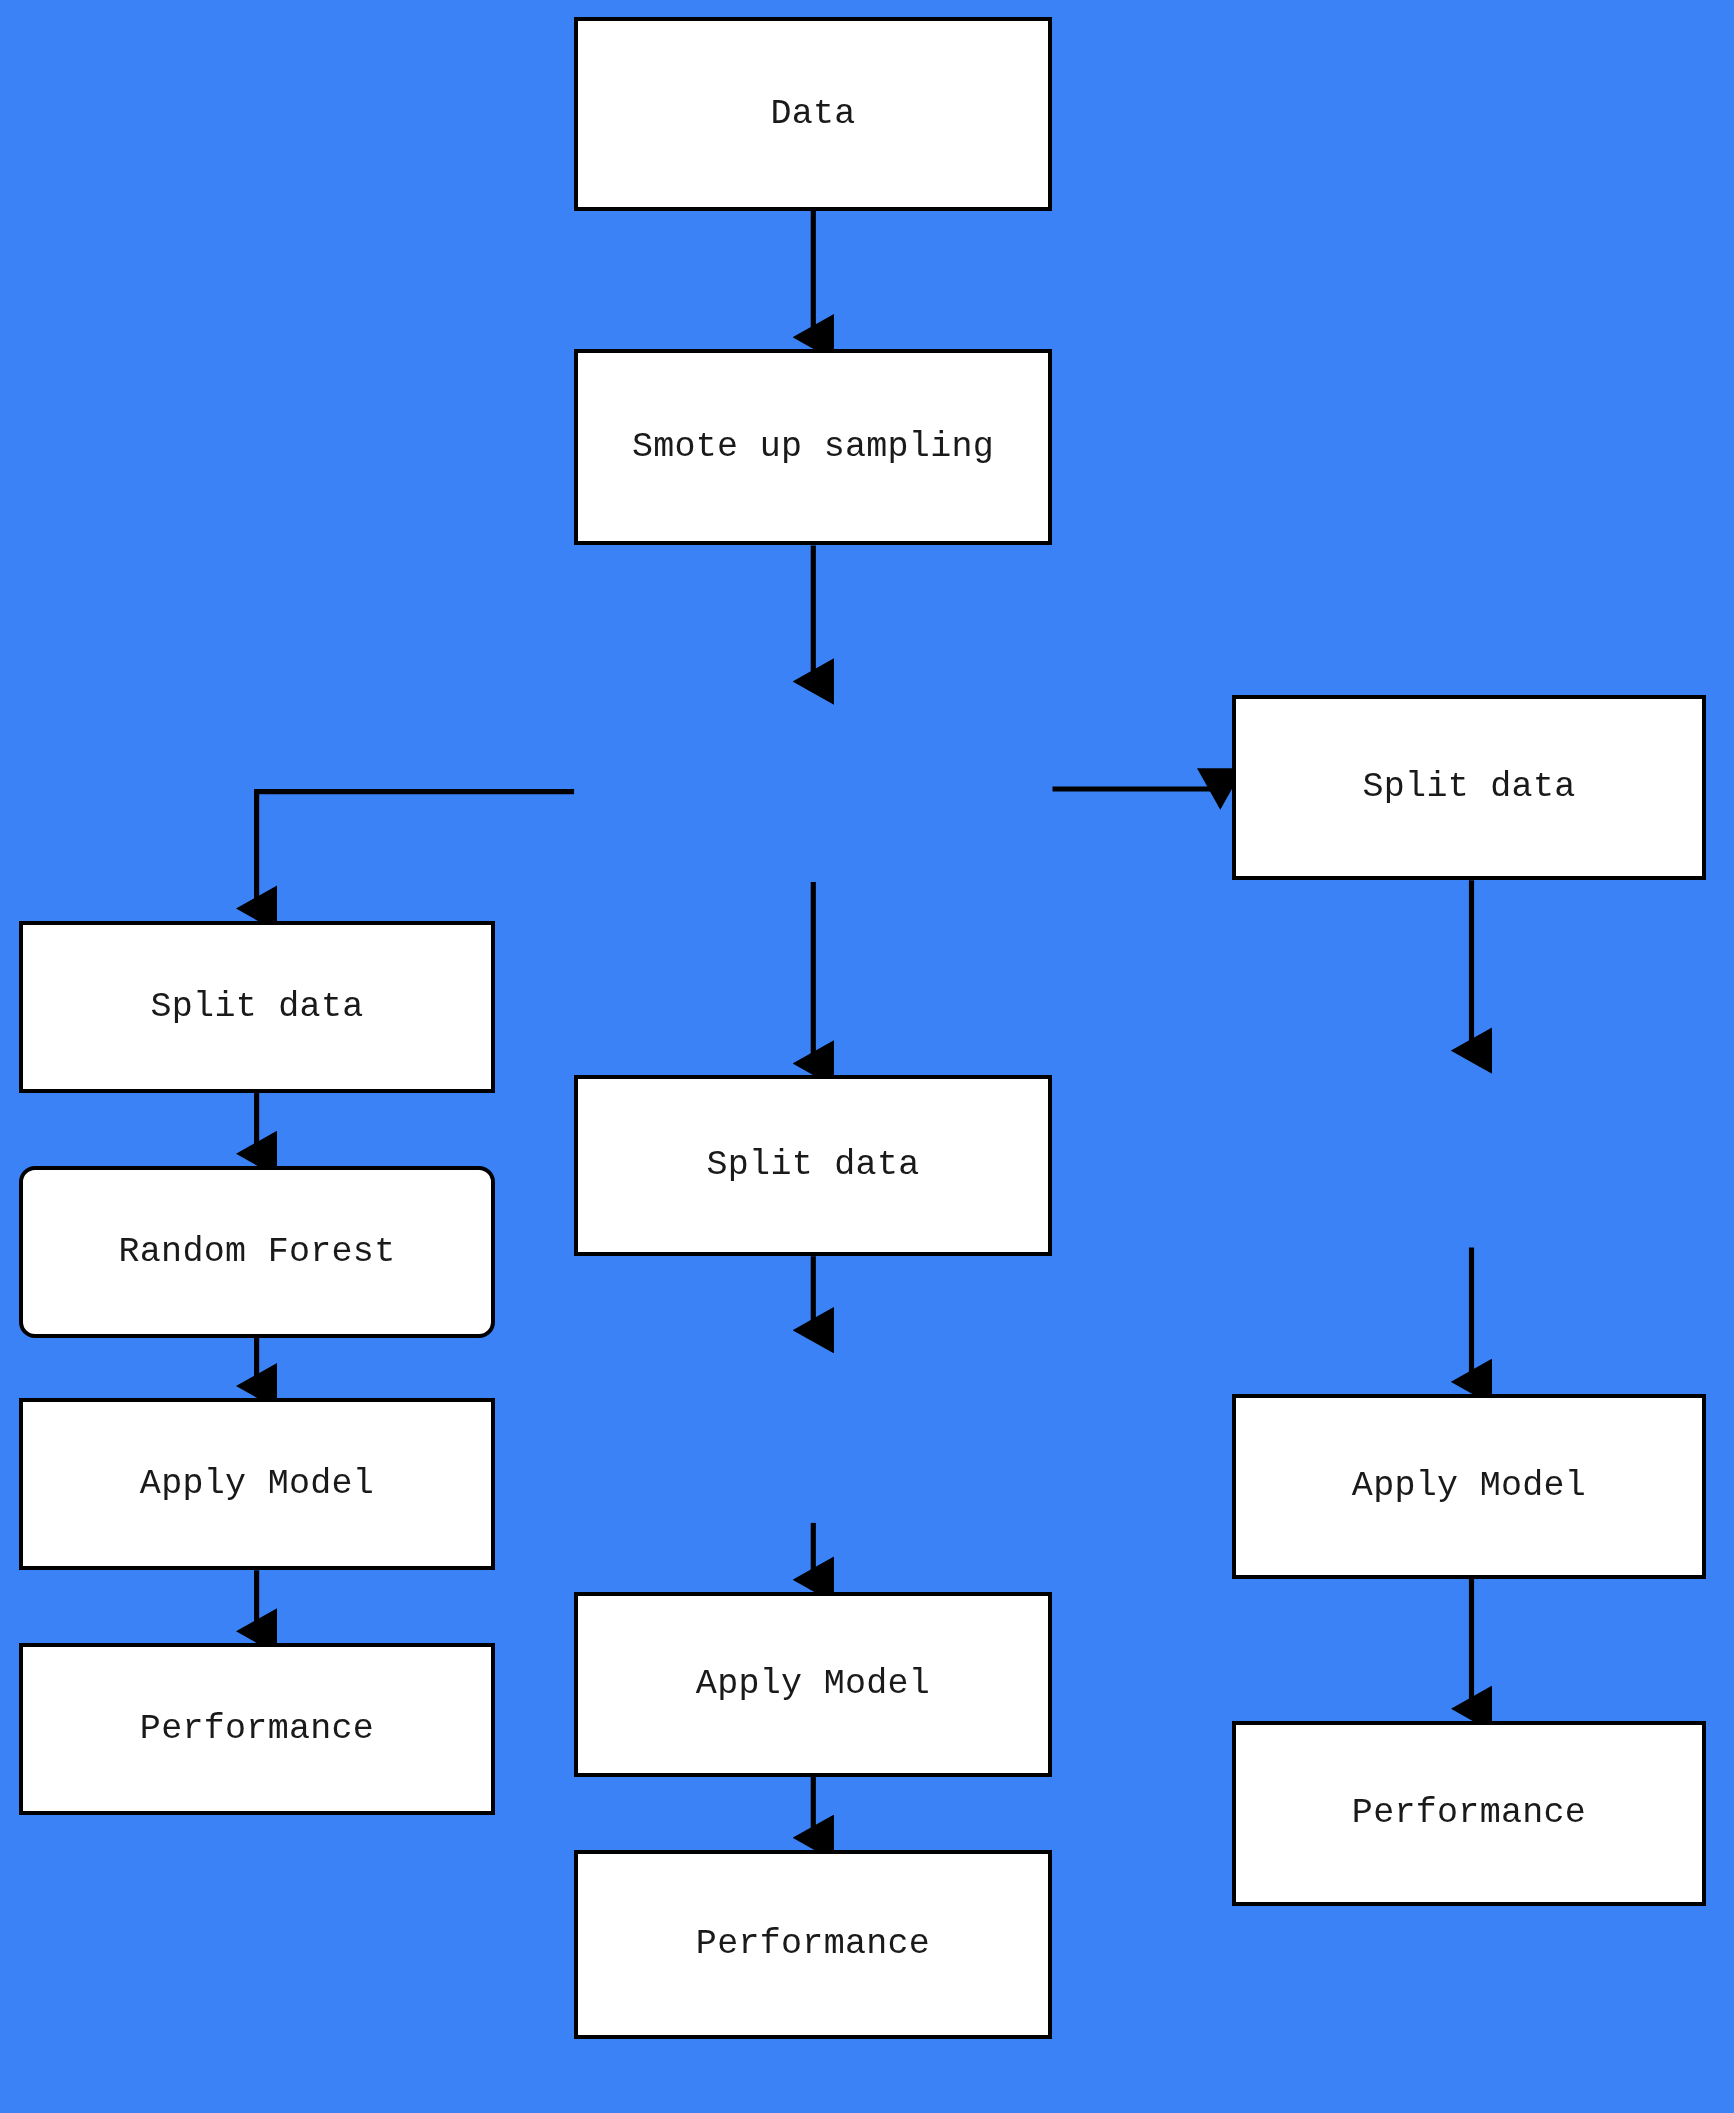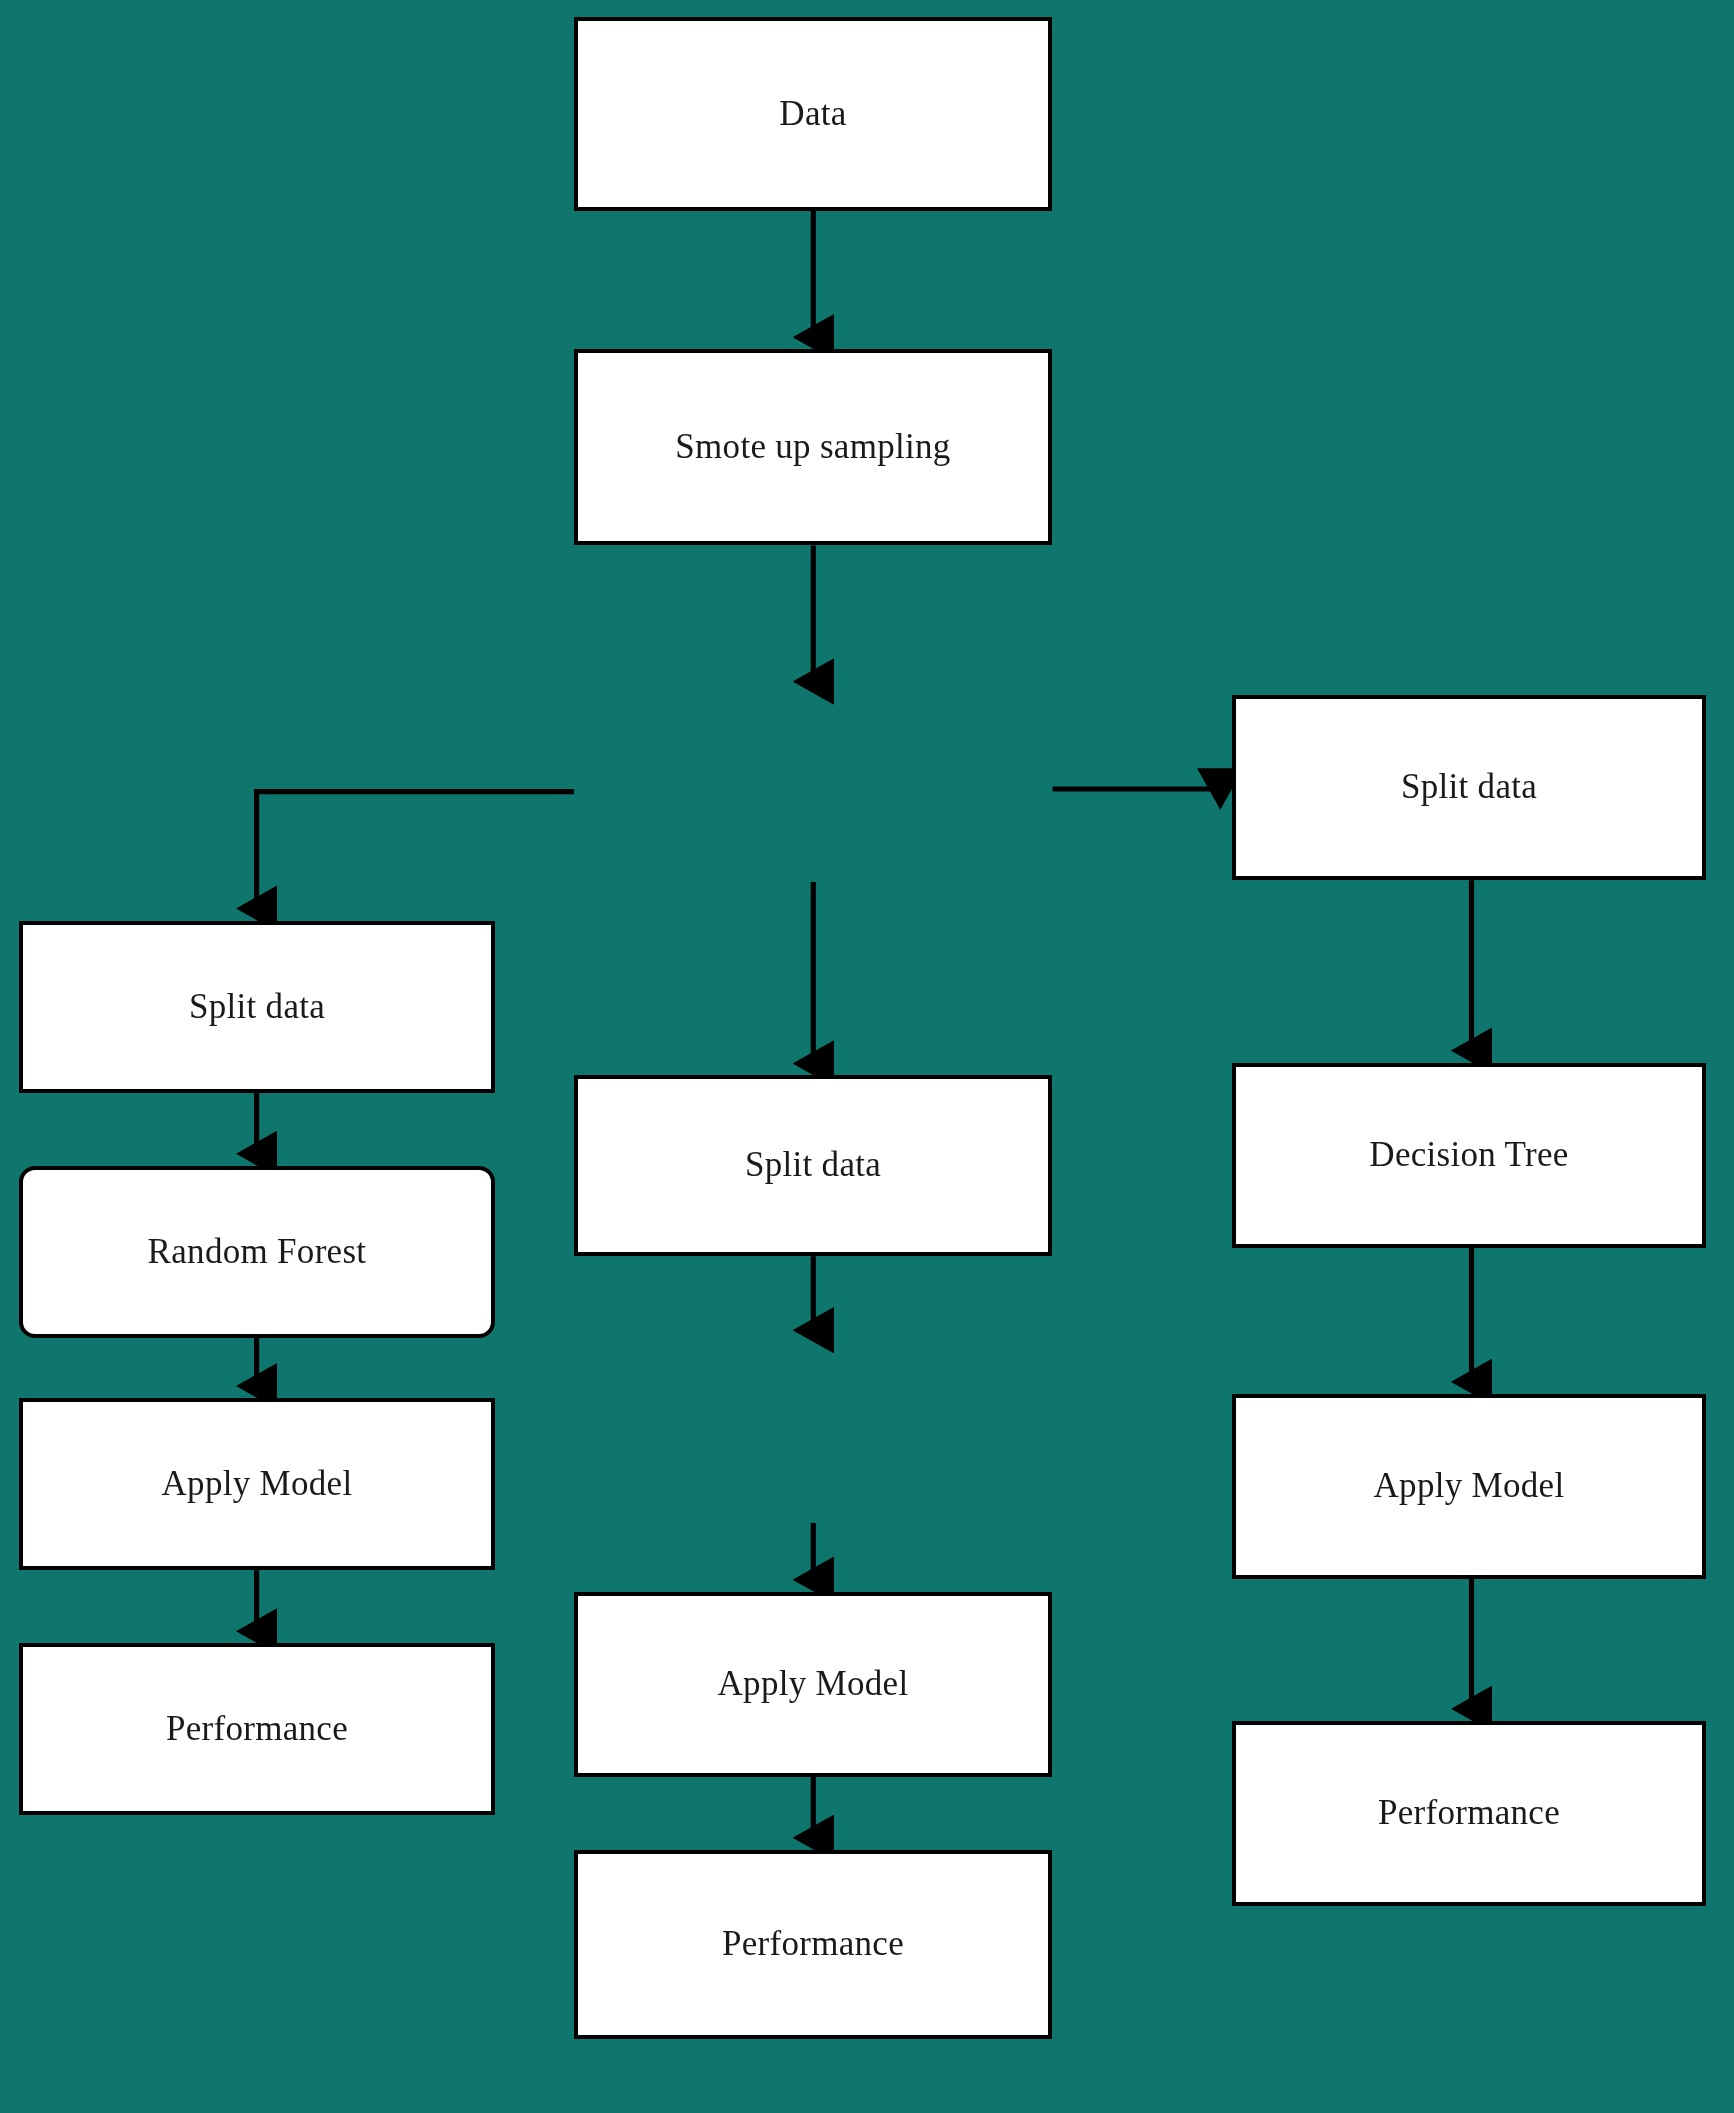--- a/index.html
+++ b/index.html
@@ -4,23 +4,23 @@
 <style>
   html, body {
     margin: 0;
     padding: 0;
     background: #ffffff;
   }
   #canvas {
     position: relative;
     width: 1735px;
     height: 2114px;
-    background: #0f766e;
+    background: #3b82f6;
     overflow: hidden;
-    font-family: Liberation Serif, serif;
+    font-family: Liberation Mono, monospace;
   }
   .node {
     position: absolute;
     box-sizing: border-box;
     border: 4.3px solid #000000;
     background: #ffffff;
     display: flex;
     align-items: center;
     justify-content: center;
     color: #1a1a1a;
@@ -115,23 +115,20 @@
   </div>
 
   <div class="node" style="left:19px;top:1643px;width:476px;height:172px;">
     <span>Performance</span>
   </div>
 
   <div class="node" style="left:1232px;top:695px;width:474px;height:185px;">
     <span>Split data</span>
   </div>
 
-  <div class="node" style="left:1232px;top:1063px;width:474px;height:185px;">
-    <span>Decision Tree</span>
-  </div>
 
   <div class="node" style="left:1232px;top:1394px;width:474px;height:185px;">
     <span>Apply Model</span>
   </div>
 
   <div class="node" style="left:1232px;top:1721px;width:474px;height:185px;">
     <span>Performance</span>
   </div>
 
 </div>

